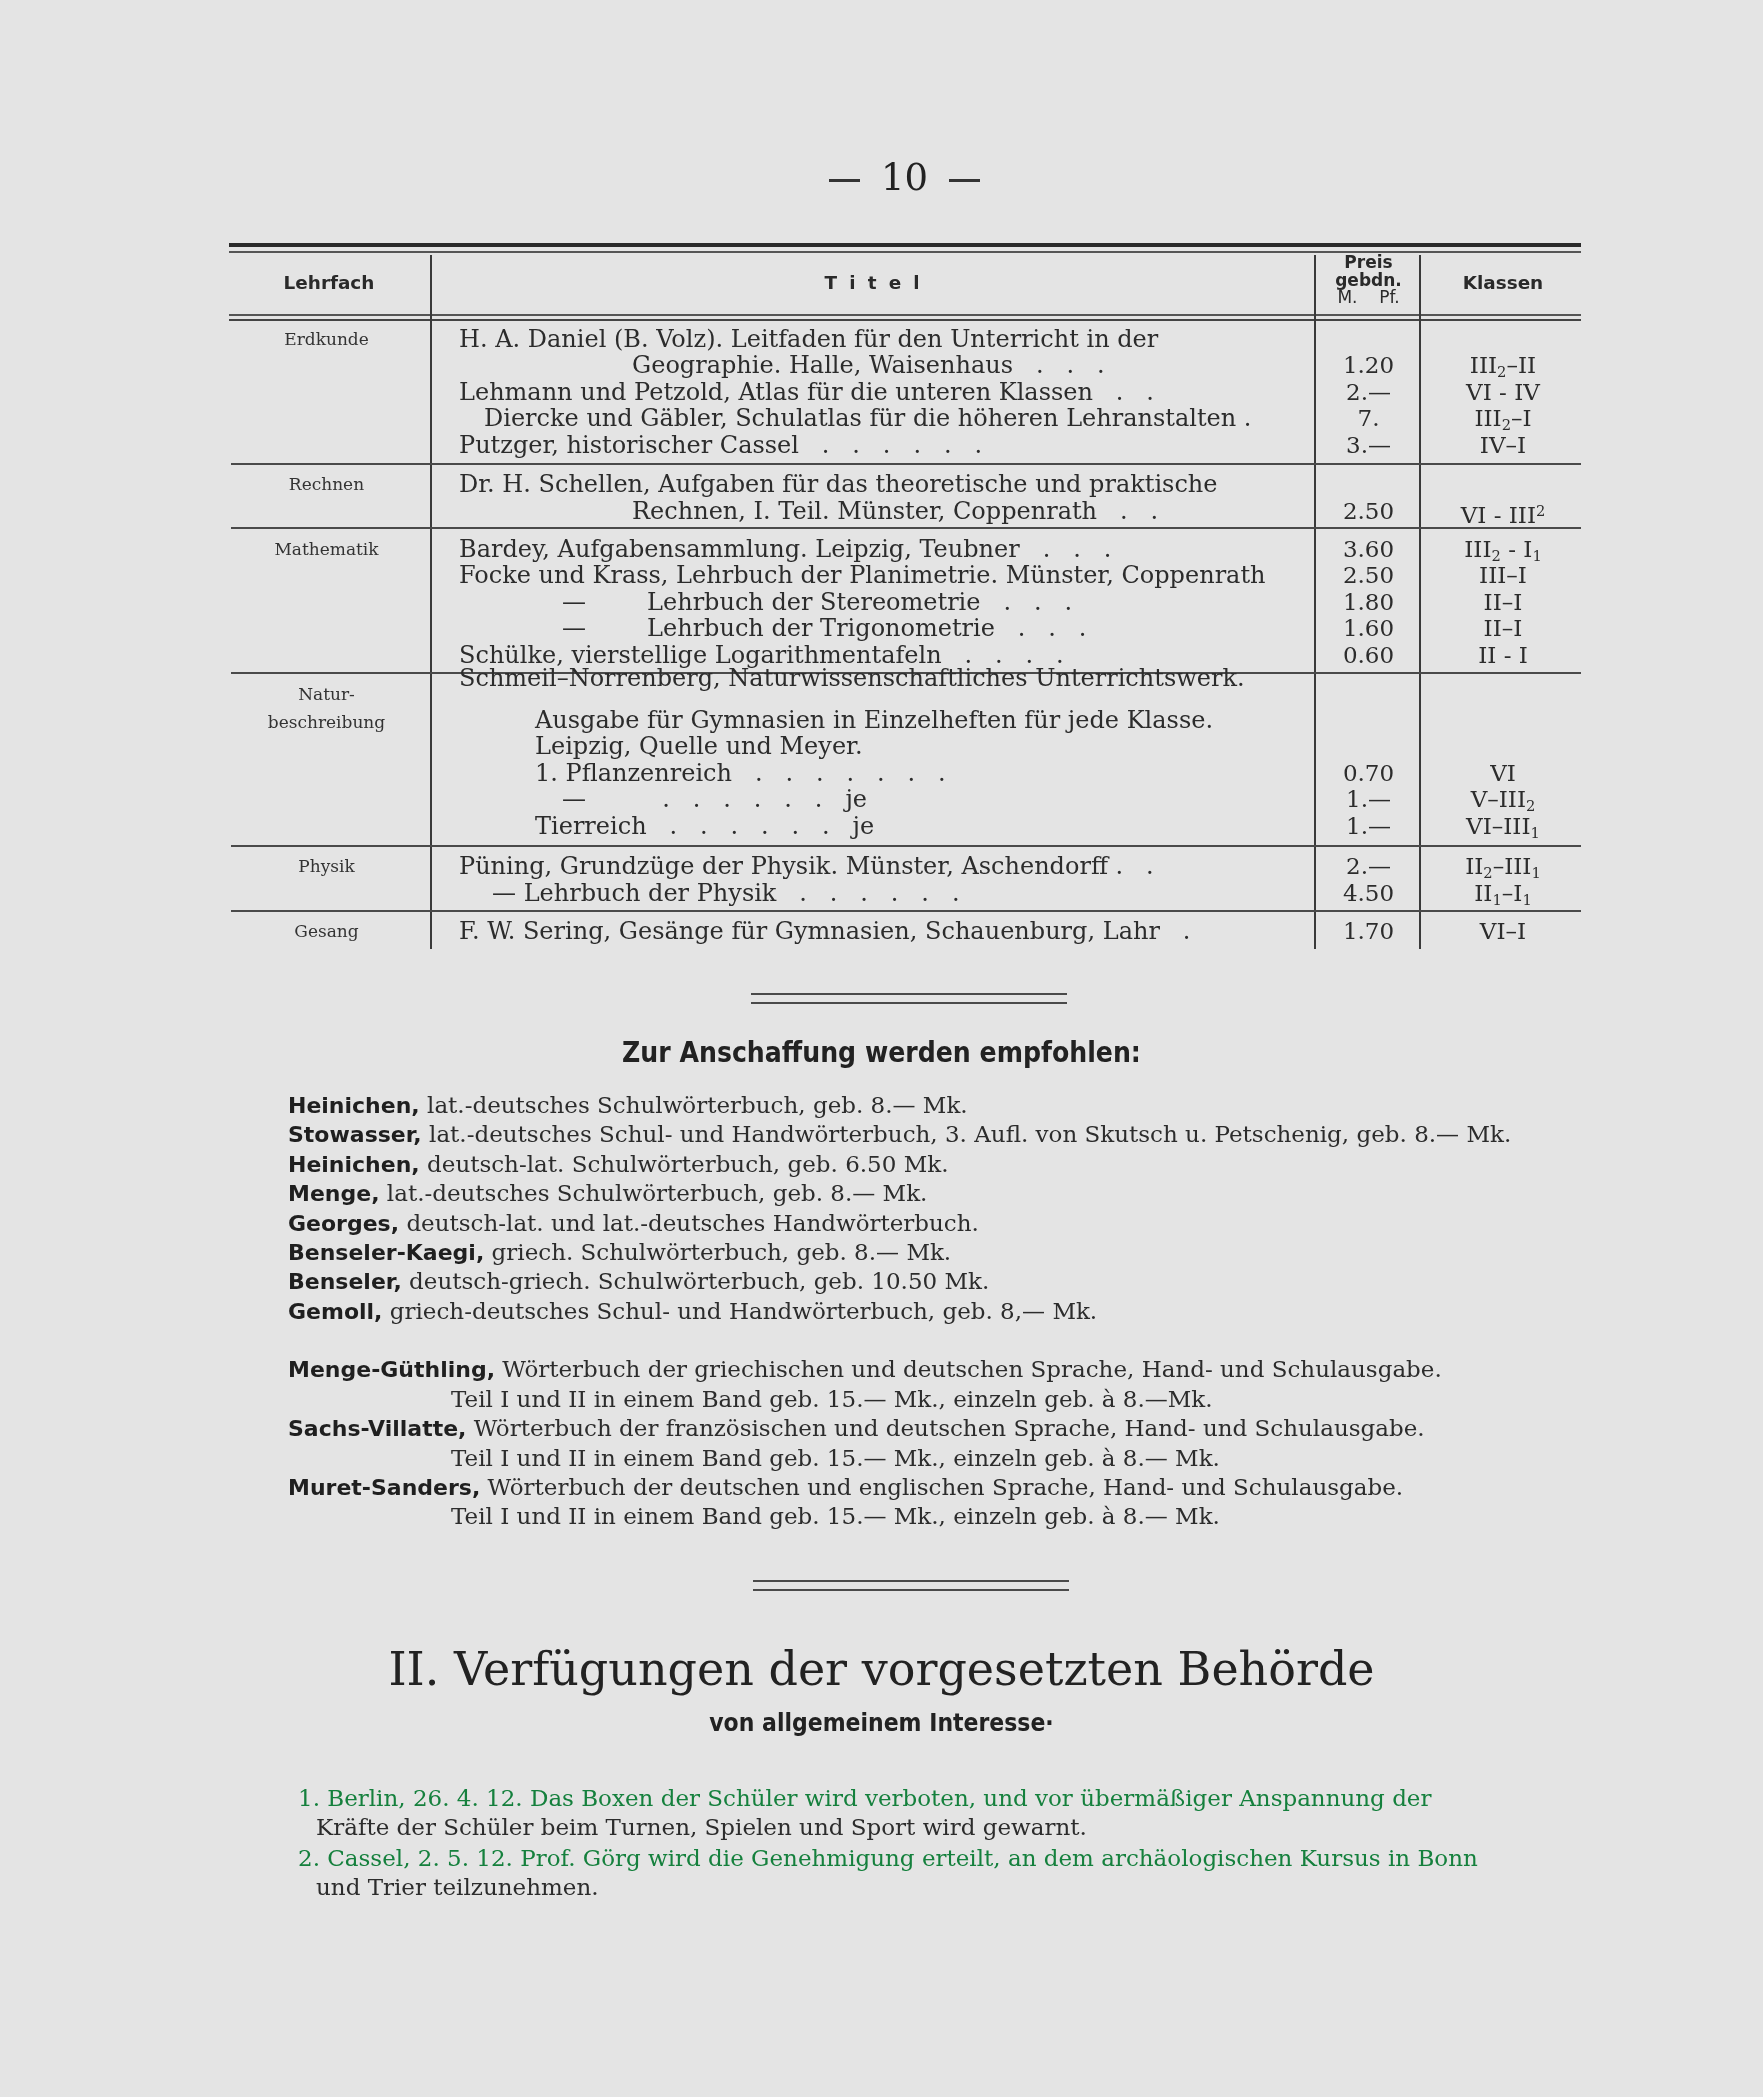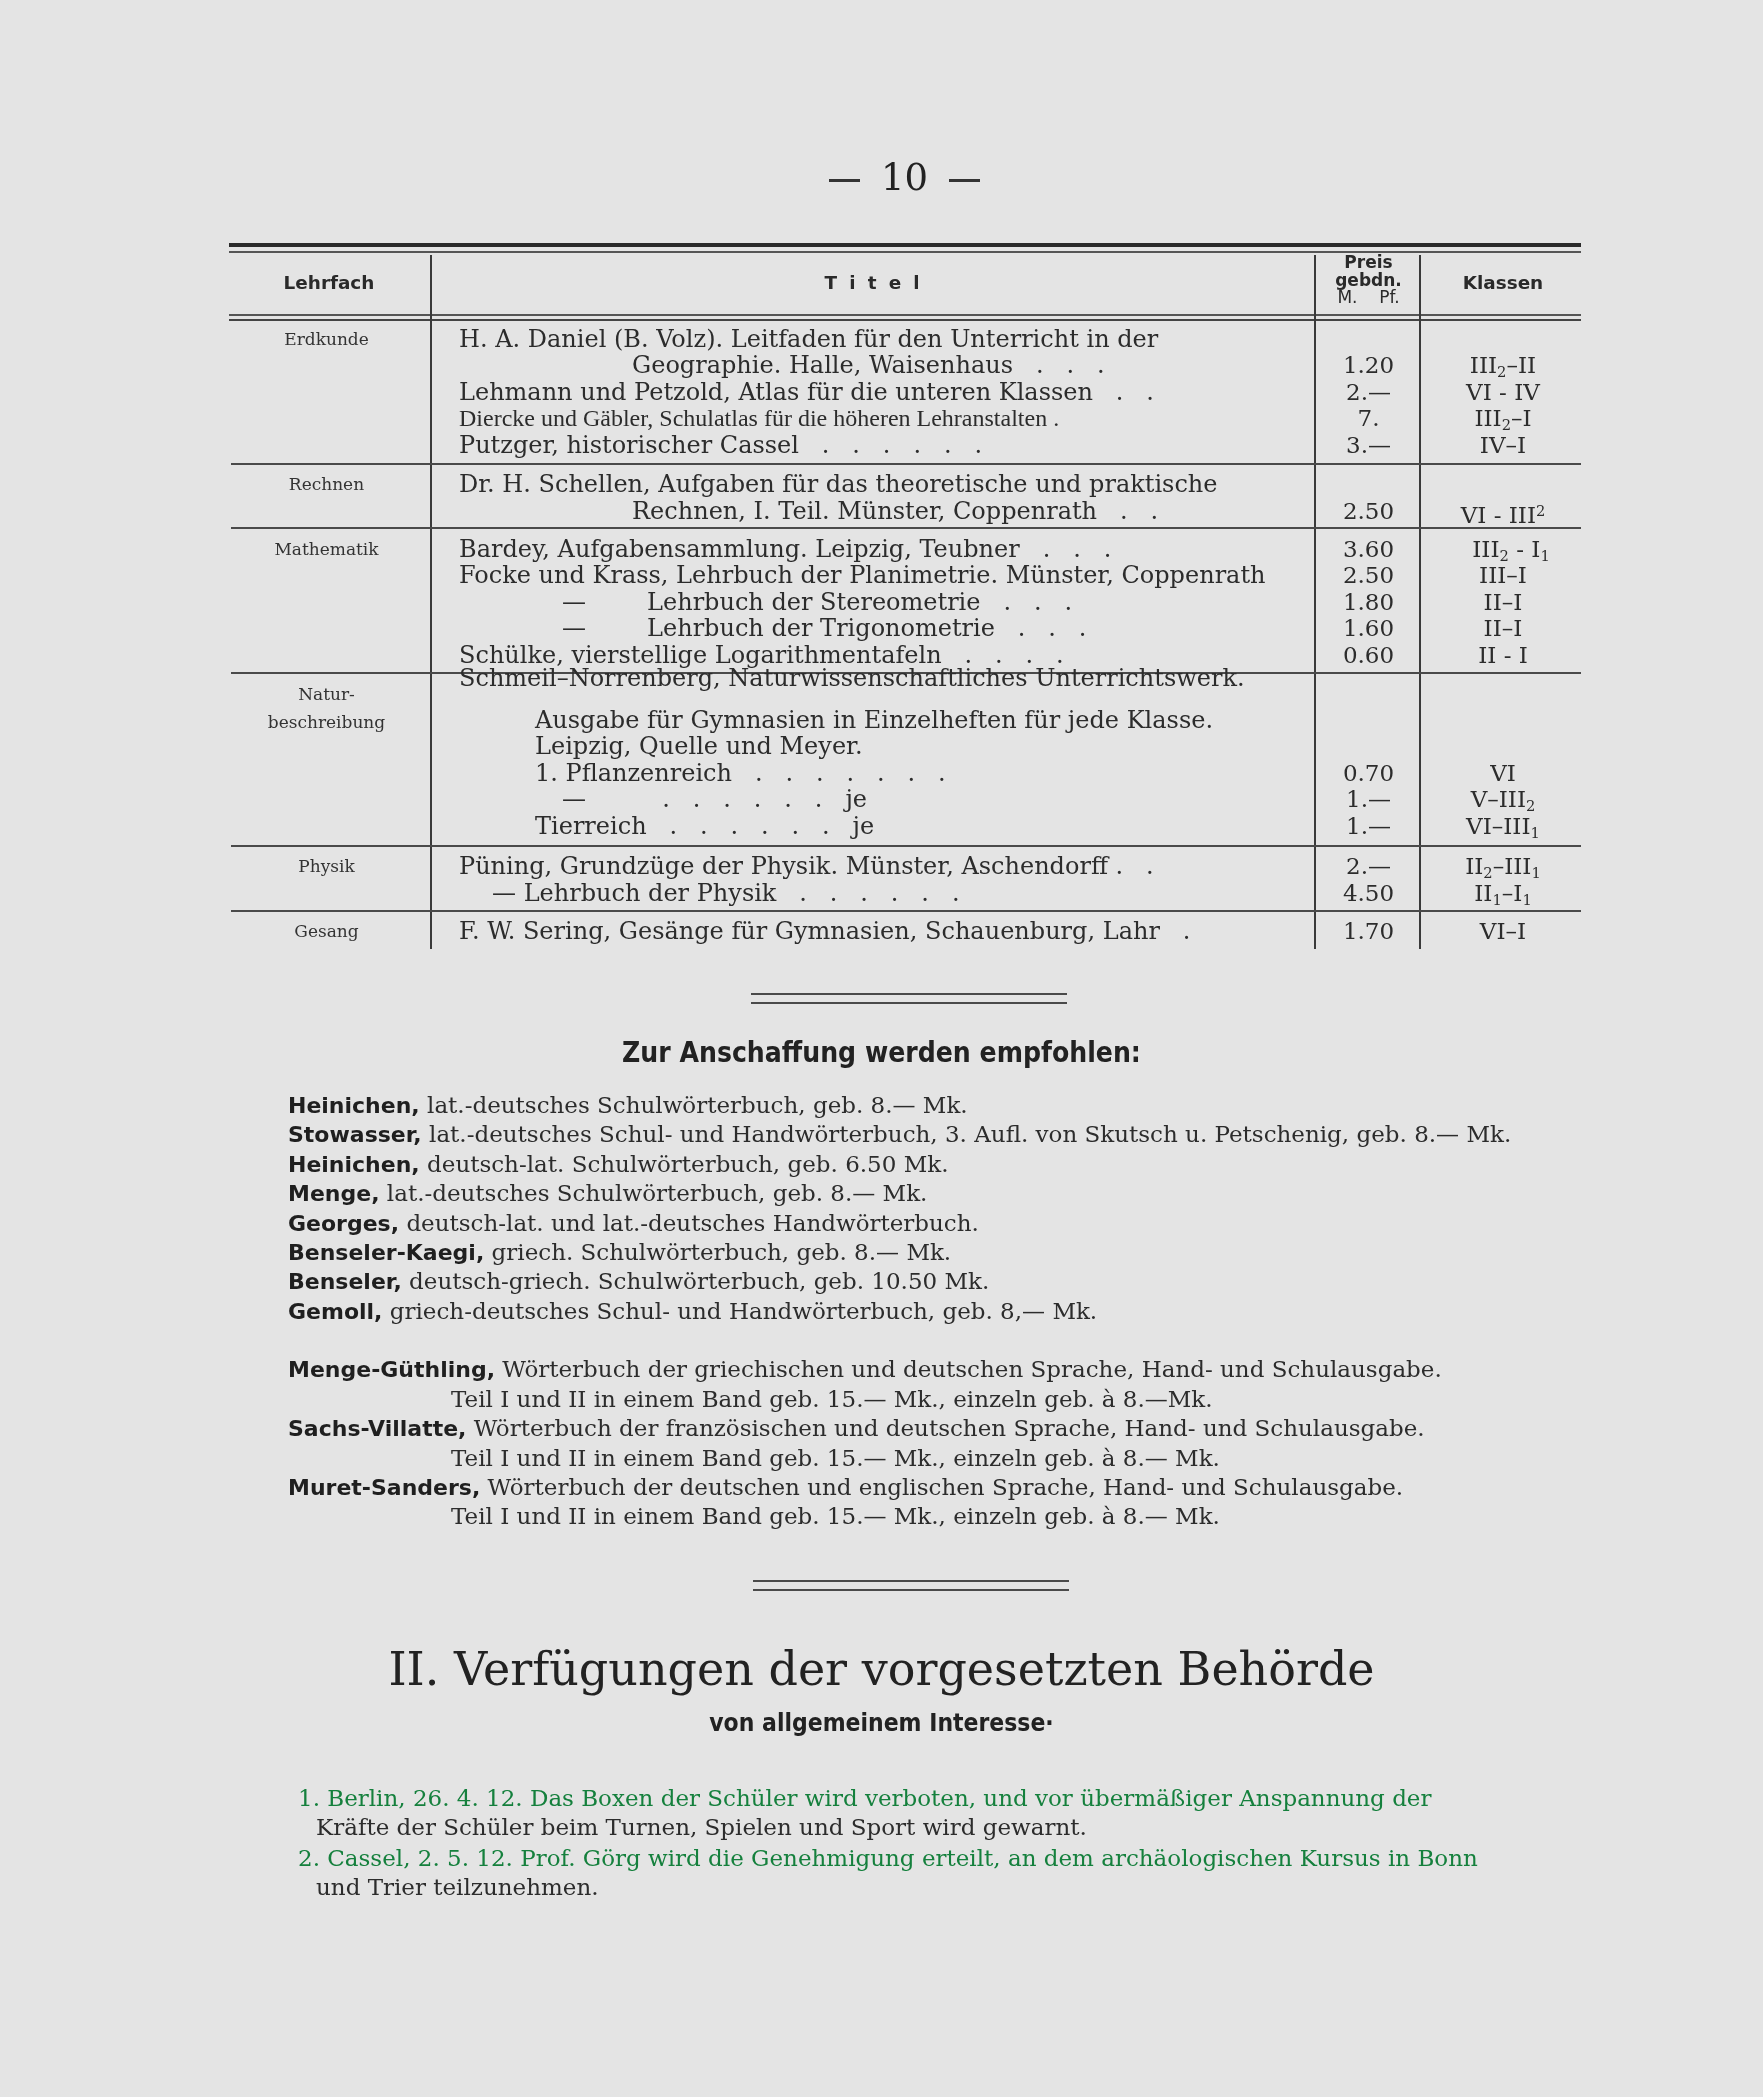--- a/index.html
+++ b/index.html
@@ -71,21 +71,21 @@
 
   <div>
     <div class="abs subj" style="top:325px;">Erdkunde</div>
     <div class="abs line" style="left:459px;top:325px;">H. A. Daniel (B. Volz). Leitfaden für den Unterricht in der</div>
     <div class="abs line" style="left:632px;top:351px;">Geographie. Halle, Waisenhaus   .   .   .</div>
     <div class="abs price" style="top:351px;">1.20</div>
     <div class="abs klass" style="top:351px;">III<sub>2</sub>–II</div>
     <div class="abs line" style="left:459px;top:378px;">Lehmann und Petzold, Atlas für die unteren Klassen   .   .</div>
     <div class="abs price" style="top:378px;">2.—</div>
     <div class="abs klass" style="top:378px;">VI - IV</div>
-    <div class="abs line" style="left:459px;top:404px;font-family:Liberation Serif, serif;">Diercke und Gäbler, Schulatlas für die höheren Lehranstalten .</div>
+    <div class="abs line" style="left:484px;top:404px;">Diercke und Gäbler, Schulatlas für die höheren Lehranstalten .</div>
     <div class="abs price" style="top:404px;">7.</div>
     <div class="abs klass" style="top:404px;">III<sub>2</sub>–I</div>
     <div class="abs line" style="left:459px;top:431px;">Putzger, historischer Cassel   .   .   .   .   .   .</div>
     <div class="abs price" style="top:431px;">3.—</div>
     <div class="abs klass" style="top:431px;">IV–I</div>
   </div>
   <div class="abs row-rule" style="left:231px;width:1350px;top:463px;"></div>
 
   <div>
     <div class="abs subj" style="top:470px;">Rechnen</div>
@@ -93,21 +93,21 @@
     <div class="abs line" style="left:632px;top:497px;">Rechnen, I. Teil. Münster, Coppenrath   .   .</div>
     <div class="abs price" style="top:497px;">2.50</div>
     <div class="abs klass" style="top:497px;">VI - III<sup>2</sup></div>
   </div>
   <div class="abs row-rule" style="left:231px;width:1350px;top:527px;"></div>
 
   <div>
     <div class="abs subj" style="top:535px;">Mathematik</div>
     <div class="abs line" style="left:459px;top:535px;">Bardey, Aufgabensammlung. Leipzig, Teubner   .   .   .</div>
     <div class="abs price" style="top:535px;">3.60</div>
-    <div class="abs klass" style="top:535px;padding-left:8px;">III<sub>2</sub> - I<sub>1</sub></div>
+    <div class="abs klass" style="top:535px;">III<sub>2</sub> - I<sub>1</sub></div>
     <div class="abs line" style="left:459px;top:561px;">Focke und Krass, Lehrbuch der Planimetrie. Münster, Coppenrath</div>
     <div class="abs price" style="top:561px;">2.50</div>
     <div class="abs klass" style="top:561px;">III–I</div>
     <div class="abs line" style="left:562px;top:588px;">—        Lehrbuch der Stereometrie   .   .   .</div>
     <div class="abs price" style="top:588px;">1.80</div>
     <div class="abs klass" style="top:588px;">II–I</div>
     <div class="abs line" style="left:562px;top:614px;">—        Lehrbuch der Trigonometrie   .   .   .</div>
     <div class="abs price" style="top:614px;">1.60</div>
     <div class="abs klass" style="top:614px;">II–I</div>
     <div class="abs line" style="left:459px;top:641px;">Schülke, vierstellige Logarithmentafeln   .   .   .   .</div>

